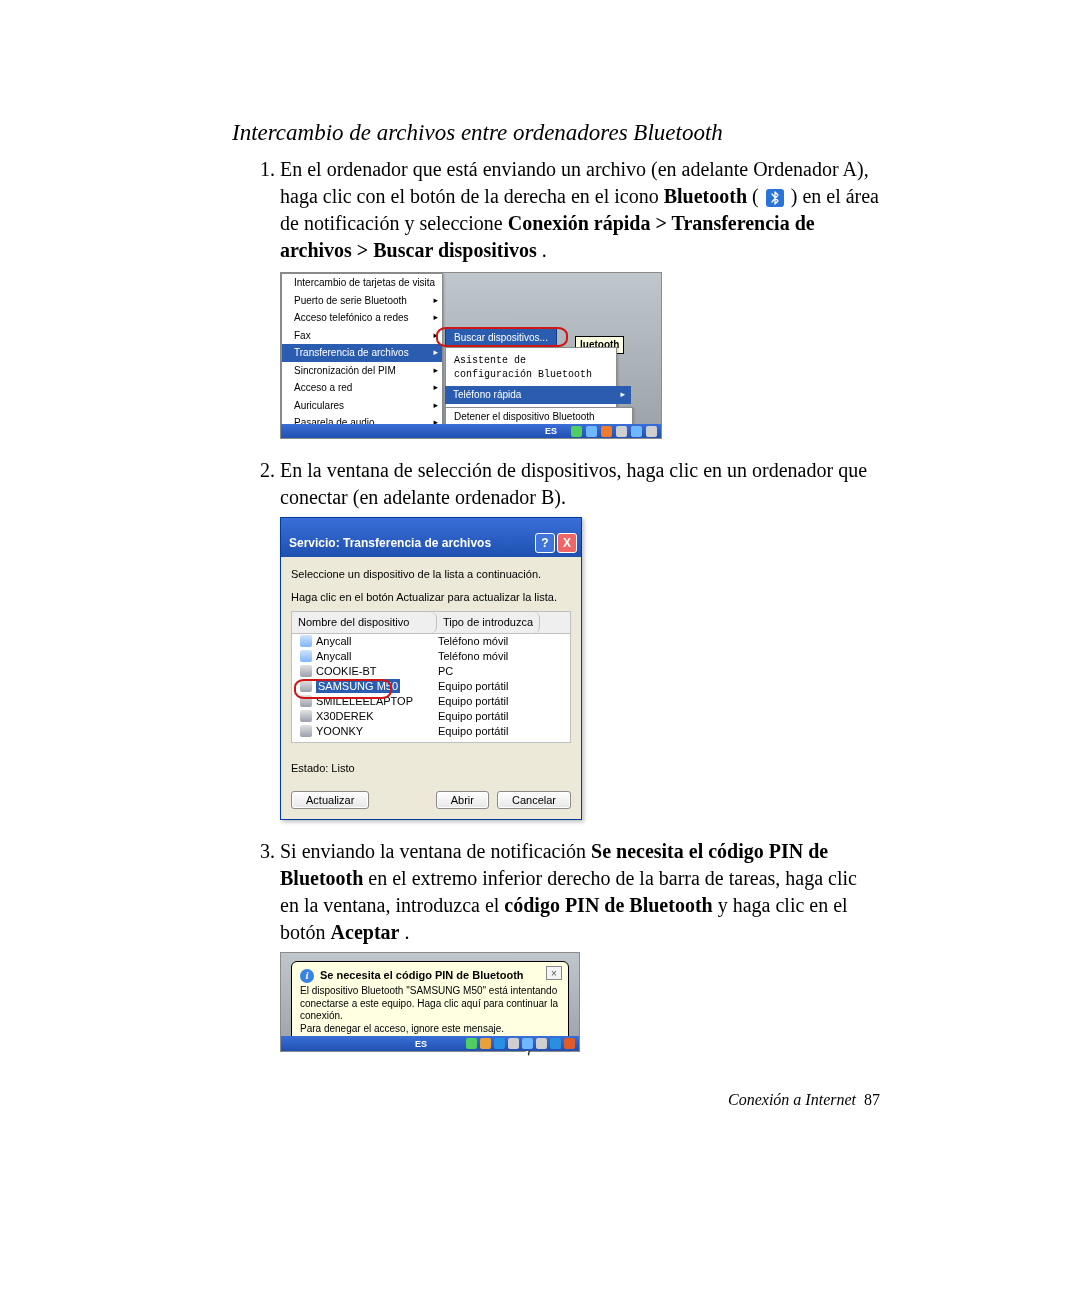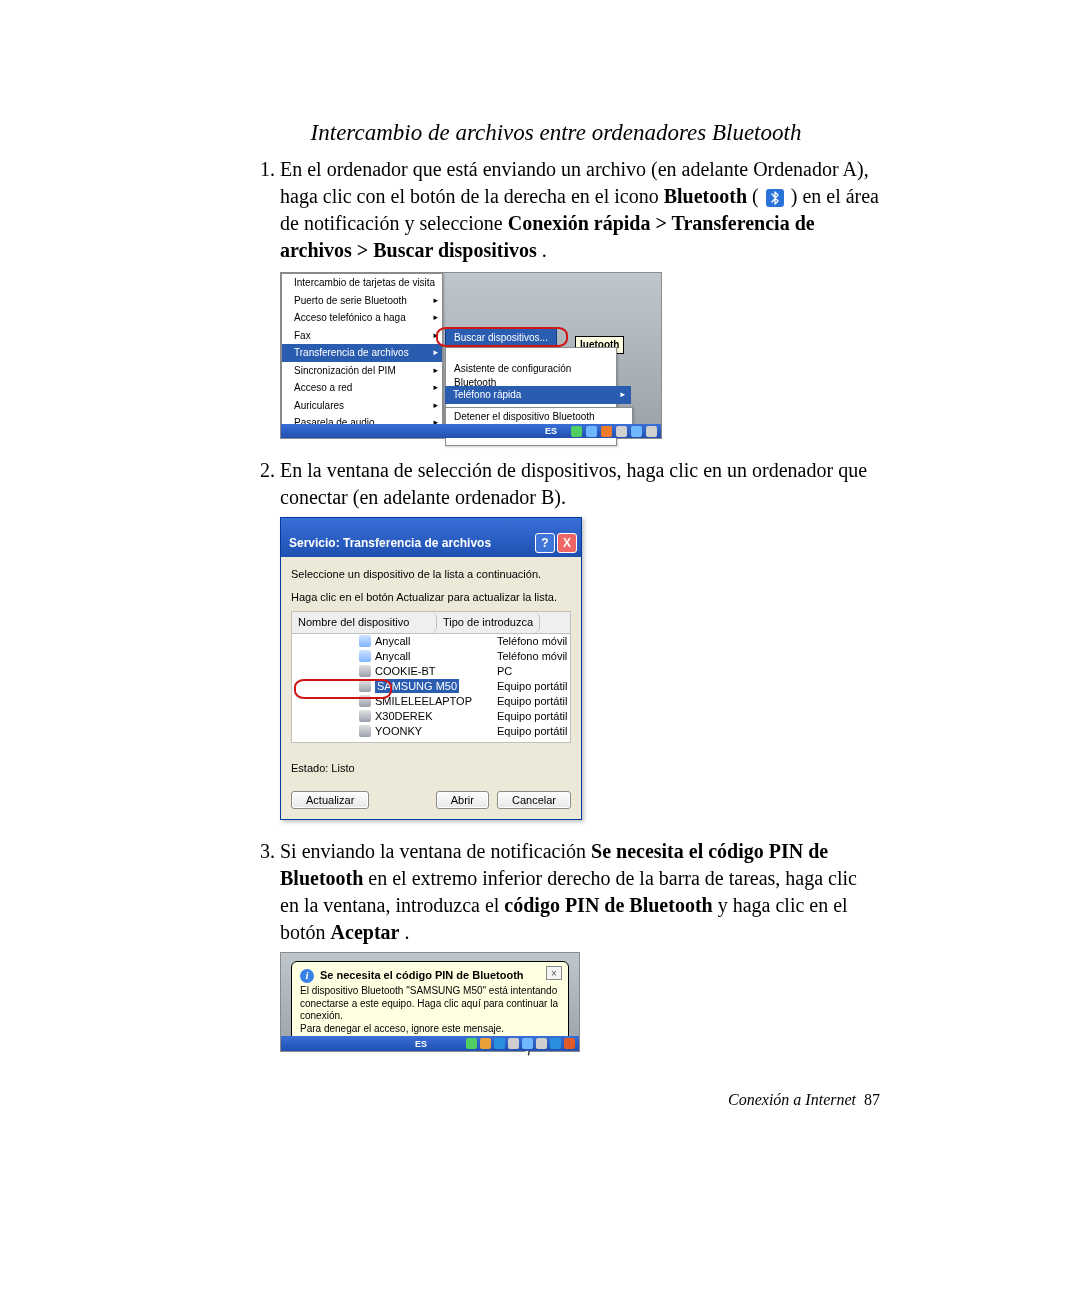--- a/index.html
+++ b/index.html
@@ -14,21 +14,20 @@
     width: 1080px;
     height: 1309px;
     position: relative;
     box-sizing: border-box;
     padding: 120px 200px 0 232px;
   }
   .section-title {
     font-style: italic;
     font-size: 23px;
     margin-bottom: 10px;
-    text-align: center;
   }
   .intro-text {
     font-size: 20px;
     line-height: 1.35;
     margin-bottom: 28px;
   }
   ol.steps {
     list-style: decimal;
     padding-left: 48px;
     margin: 0;
@@ -120,21 +119,21 @@
     text-align: center;
   }
   .shot1 .box-mid {
     position: absolute;
     left: 164px; top: 74px;
     width: 170px;
     background: #fff;
     border: 1px solid #8b8b8b;
     box-shadow: 1px 1px 2px rgba(0,0,0,.2);
   }
-  .shot1 .box-mid .mi { padding: 14px 8px; }
+  .shot1 .box-mid .mi { padding: 6px 8px; font-family: Liberation Mono, monospace; }
   .shot1 .box-quick {
     position: absolute;
     left: 164px; top: 113px;
     width: 170px;
     background: #2a5db0;
     color: #fff;
     padding: 2px 8px;
   }
   .shot1 .box-quick::after{
     content:"▸";
@@ -203,21 +202,21 @@
     border-bottom:none;font-size:11px;
   }
   .shot2 .listhdr div{padding:3px 6px; border-right:1px solid #c0c0c0;border-radius:6px;}
   .shot2 .listhdr .c1{width:132px;}
   .shot2 .list {
     border:1px solid #c0c0c0;background:#fff;
     height: 108px;
     font-size:11px;
     position:relative;
   }
-  .shot2 .row{display:flex;align-items:center;height:15px;padding-left:20px;margin-left:47px;}
+  .shot2 .row{display:flex;align-items:center;height:15px;padding-left:8px;}
   .shot2 .row .c1{width:138px;display:flex;align-items:center;gap:4px;}
   .shot2 .ic{width:12px;height:12px;display:inline-block;border-radius:2px;}
   .shot2 .ic.phone{background:linear-gradient(180deg,#cfe4ff,#7fb4ff);}
   .shot2 .ic.pc{background:linear-gradient(180deg,#e2e2e2,#9aa0ad);}
   .shot2 .red-oval{
     position:absolute;
     left:2px; top:45px;
     width:94px;height:16px;
     border:2px solid #d11515;
     border-radius: 10px / 8px;
@@ -319,21 +318,21 @@
       </span>
       <span> ) en el área de notificación y seleccione </span>
       <span class="bold">Conexión rápida &gt; Transferencia de archivos &gt; Buscar dispositivos</span>
       <span>.</span>
 
       
       <div class="shot1">
         <div class="menu-left">
           <div class="mi">Intercambio de tarjetas de visita</div>
           <div class="mi arrow">Puerto de serie Bluetooth</div>
-          <div class="mi arrow">Acceso telefónico a haga</div>
+          <div class="mi arrow">Acceso telefónico a redes</div>
           <div class="mi arrow">Fax</div>
           <div class="mi arrow selected">Transferencia de archivos</div>
           <div class="mi arrow">Sincronización del PIM</div>
           <div class="mi arrow">Acceso a red</div>
           <div class="mi arrow">Auriculares</div>
           <div class="mi arrow">Pasarela de audio</div>
         </div>
         <div class="submenu-buscar">Buscar dispositivos...</div>
         <div class="red-callout"></div>
         <div class="tooltip-bt">luetooth</div>

